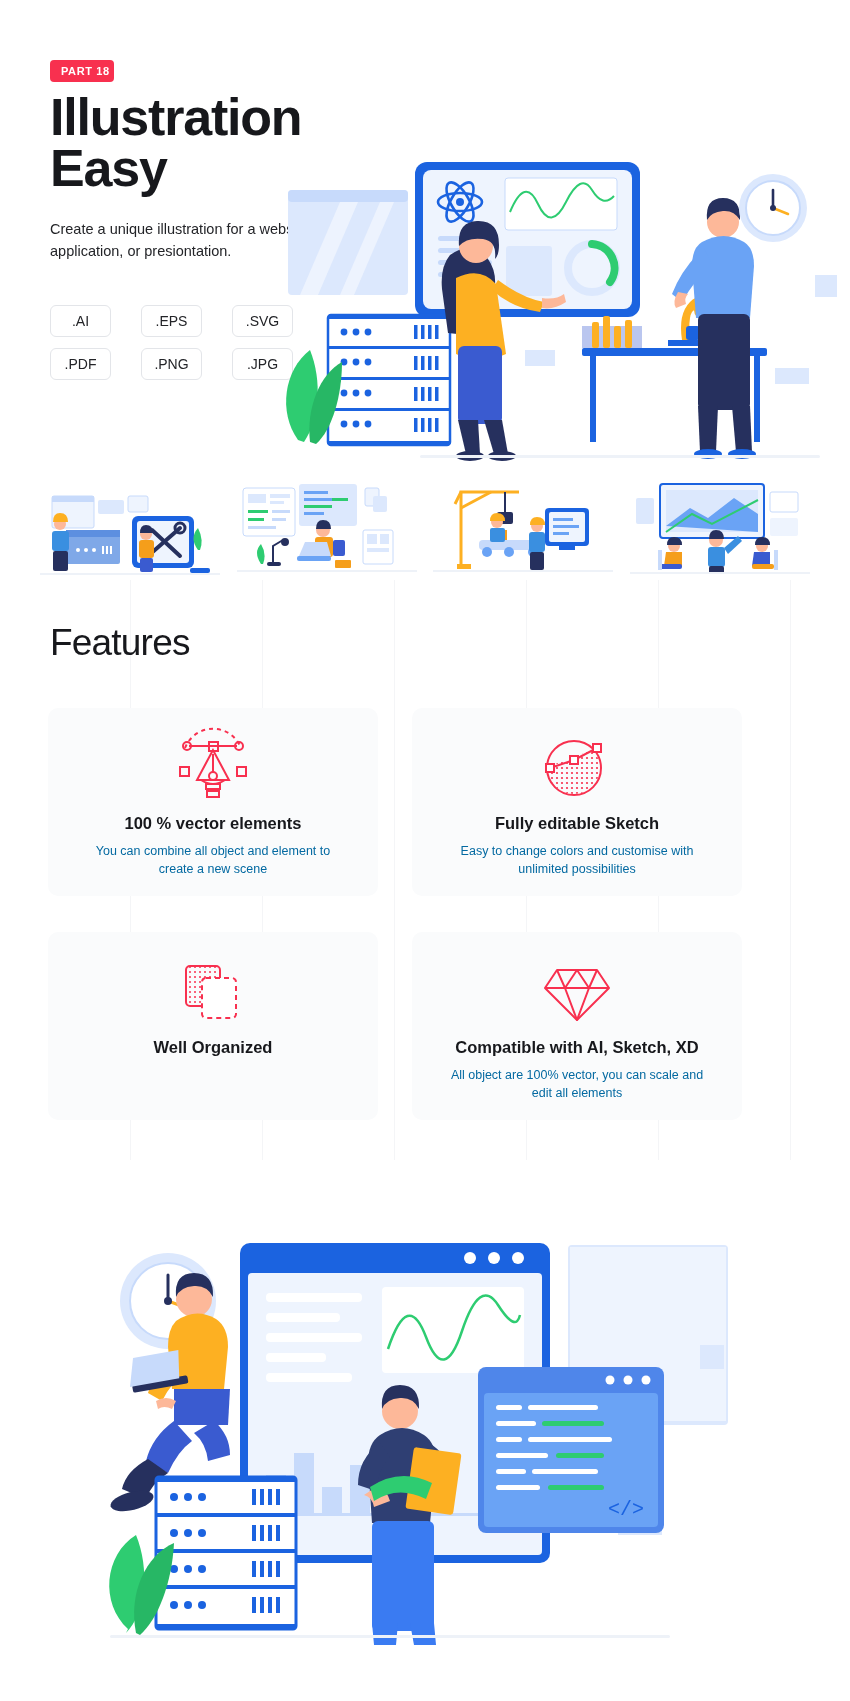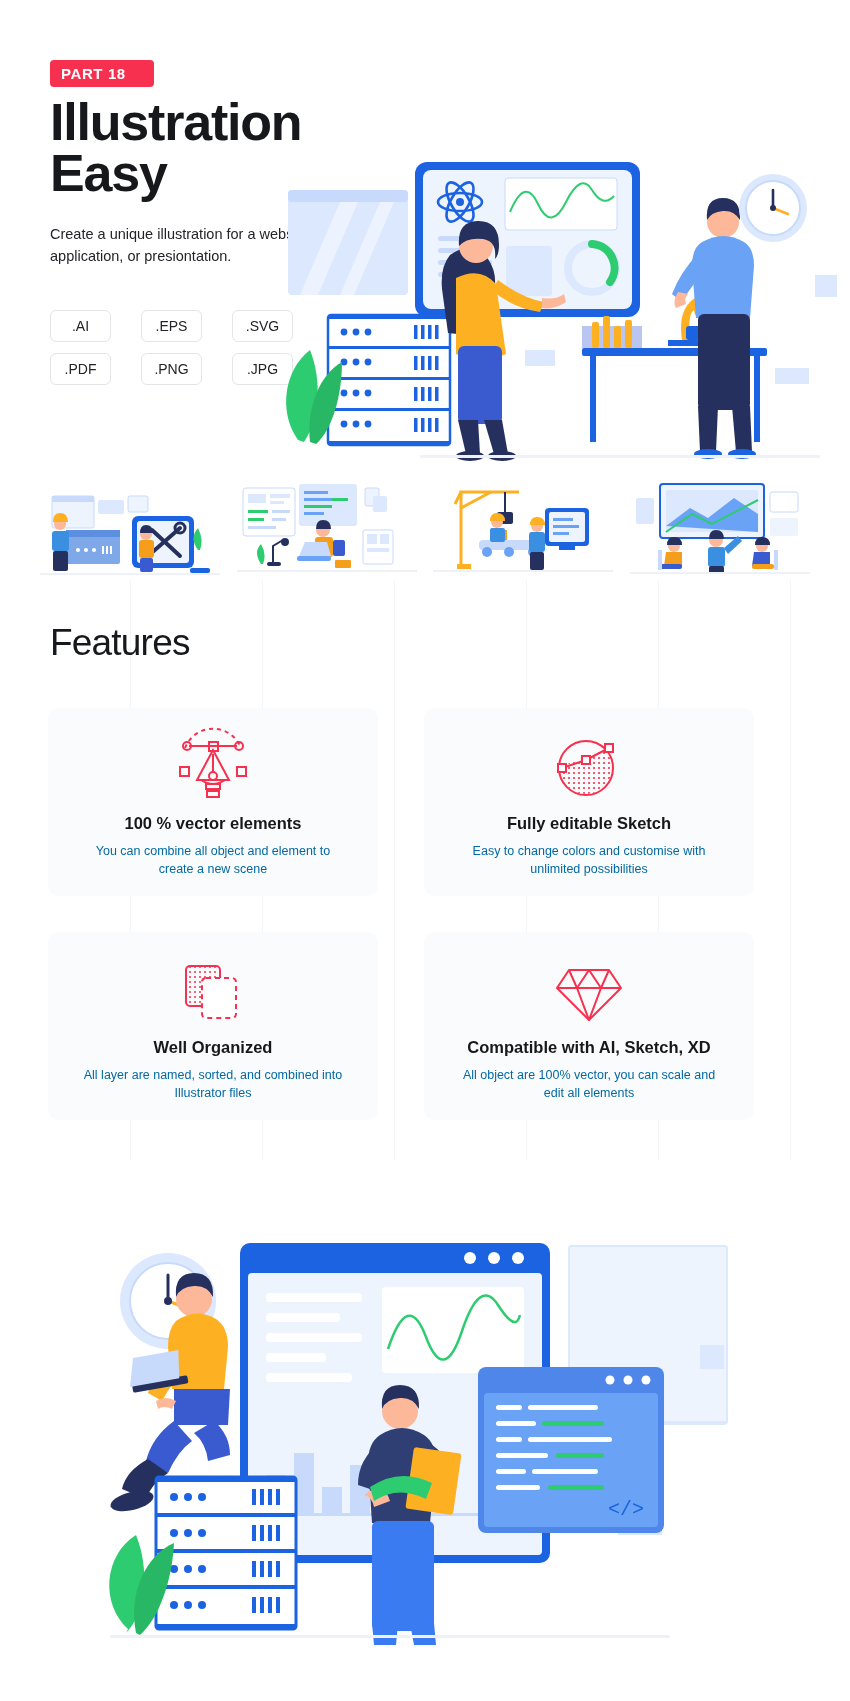--- a/index.html
+++ b/index.html
@@ -12,22 +12,22 @@
   .page { position: relative; width: 850px; height: 1701px; background:#fff; }
 
   
   .guides { position:absolute; left:0; top:580px; width:850px; height:580px; pointer-events:none; }
   .guides span { position:absolute; top:0; width:1px; height:100%; background:#f4f5f7; }
 
   
   .hero { position:absolute; left:50px; top:60px; width:420px; }
   .badge {
     display:inline-block; background:#f8304f; color:#fff;
-    font-size:15px; font-weight:bold; letter-spacing:.6px;
-    padding:5px 28px 5px 11px; border-radius:4px;
+    font-size:11px; font-weight:bold; letter-spacing:.6px;
+    padding:5px 4px 5px 11px; border-radius:4px;
   }
   h1.title {
     margin-top:10px; font-size:52px; line-height:0.98; font-weight:bold;
     color:#17181c; letter-spacing:-1.2px;
   }
   .subtitle {
     margin-top:24px; font-size:14.5px; line-height:1.55; color:#232428; max-width:290px;
   }
   .formats { margin-top:42px; width:245px; }
   .fmt-row { display:flex; gap:30px; margin-bottom:11px; }
@@ -44,21 +44,21 @@
   .thumbs { position:absolute; left:40px; top:478px; width:770px; height:100px;
             display:flex; justify-content:space-between; }
   .thumb { width:180px; height:100px; position:relative; }
 
   
   h2.features-title {
     position:absolute; left:50px; top:622px;
     font-size:37px; font-weight:normal; color:#17181c; letter-spacing:-.8px;
   }
   .cards { position:absolute; left:48px; top:708px; width:754px;
-           display:grid; grid-template-columns:330px 330px; gap:36px 46px; }
+           display:grid; grid-template-columns:330px 330px; gap:36px 34px; }
   .card {
     background:#fafbfc; border-radius:10px; height:188px;
     display:flex; flex-direction:column; align-items:center;
     padding-top:30px; text-align:center;
   }
   .card .ico { height:62px; display:flex; align-items:center; justify-content:center; }
   .card .c-title { margin-top:14px; font-size:16.5px; font-weight:bold; color:#17181c; }
   .card .c-desc { margin-top:9px; font-size:12.5px; line-height:1.45; color:#0369a1; width:270px; }
 
   
@@ -468,21 +468,20 @@
           <defs>
             <pattern id="dots2" width="5" height="5" patternUnits="userSpaceOnUse">
               <circle cx="2" cy="2" r="1" fill="#f8304f"></circle>
             </pattern>
           </defs>
           <rect x="8" y="6" width="34" height="40" rx="4" fill="url(#dots2)" stroke="#f8304f" stroke-width="2"></rect>
           <rect x="24" y="18" width="34" height="40" rx="4" fill="#fff" stroke="#f8304f" stroke-width="2" stroke-dasharray="5 4"></rect>
         </svg>
       </div>
       <div class="c-title">Well Organized</div>
-      <div class="c-desc">All layer are named, sorted, and combined into Illustrator files</div>
     </div>
 
     <div class="card">
       <div class="ico">
         <svg width="76" height="62" viewBox="0 0 76 62">
           <g stroke="#f8304f" stroke-width="2" fill="none" stroke-linejoin="round">
             <path d="M18 8 H58 L70 26 L38 58 L6 26 Z"></path>
             <line x1="6" y1="26" x2="70" y2="26"></line>
             <path d="M18 8 L26 26 L38 58 L50 26 L58 8"></path>
             <path d="M26 26 L38 8 L50 26"></path>

